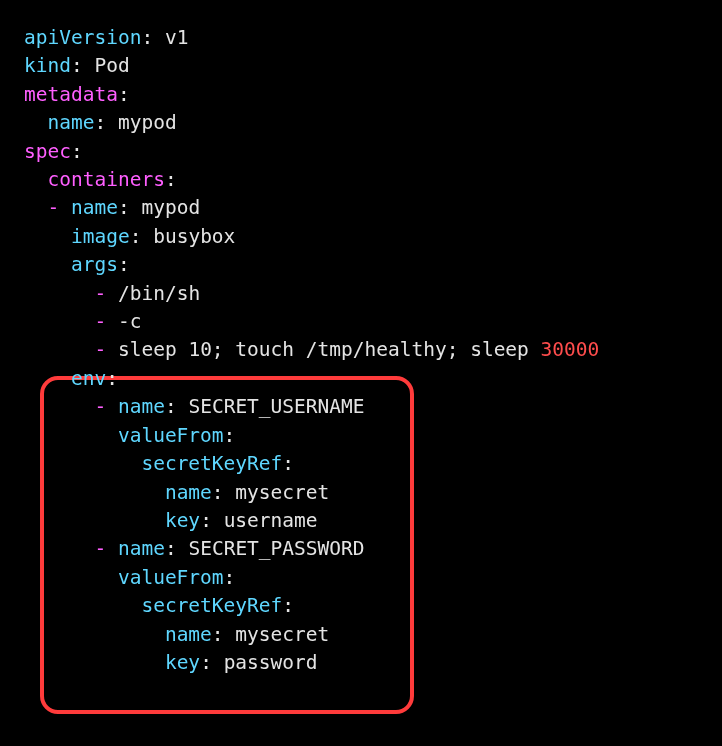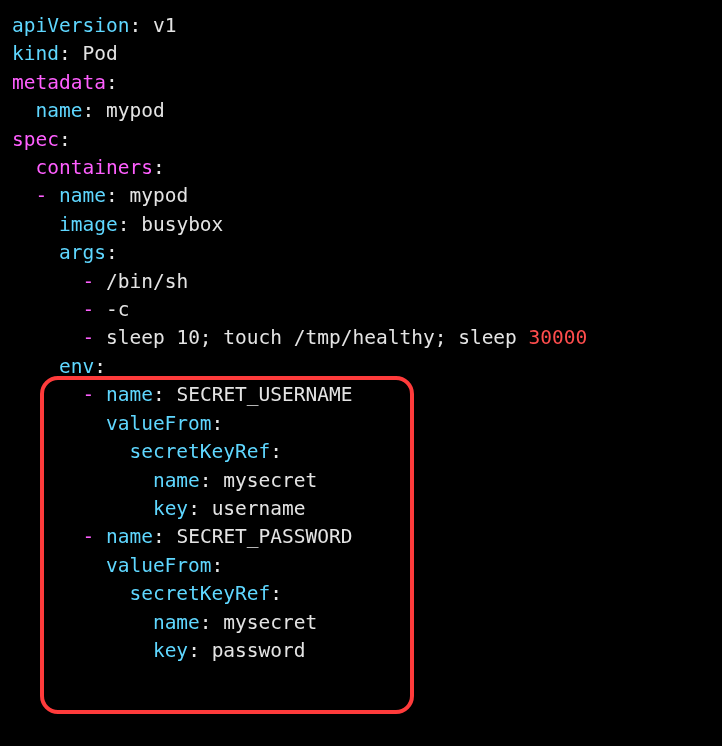--- a/index.html
+++ b/index.html
@@ -4,21 +4,21 @@
 <style>
   html, body {
     margin: 0;
     padding: 0;
     background: #000;
     width: 722px;
     height: 746px;
     overflow: hidden;
   }
   pre.code {
-    margin: 4px;
+    margin: 16px;
     padding: 8px 8px 8px 8px;
     font-family: "Menlo", "Consolas", "DejaVu Sans Mono", monospace;
     font-size: 19.5px;
     line-height: 28.4px;
     color: #e4e4e4;
     white-space: pre;
     position: relative;
     z-index: 2;
   }
   .tok-key     { color: #5fd7ff; }   

